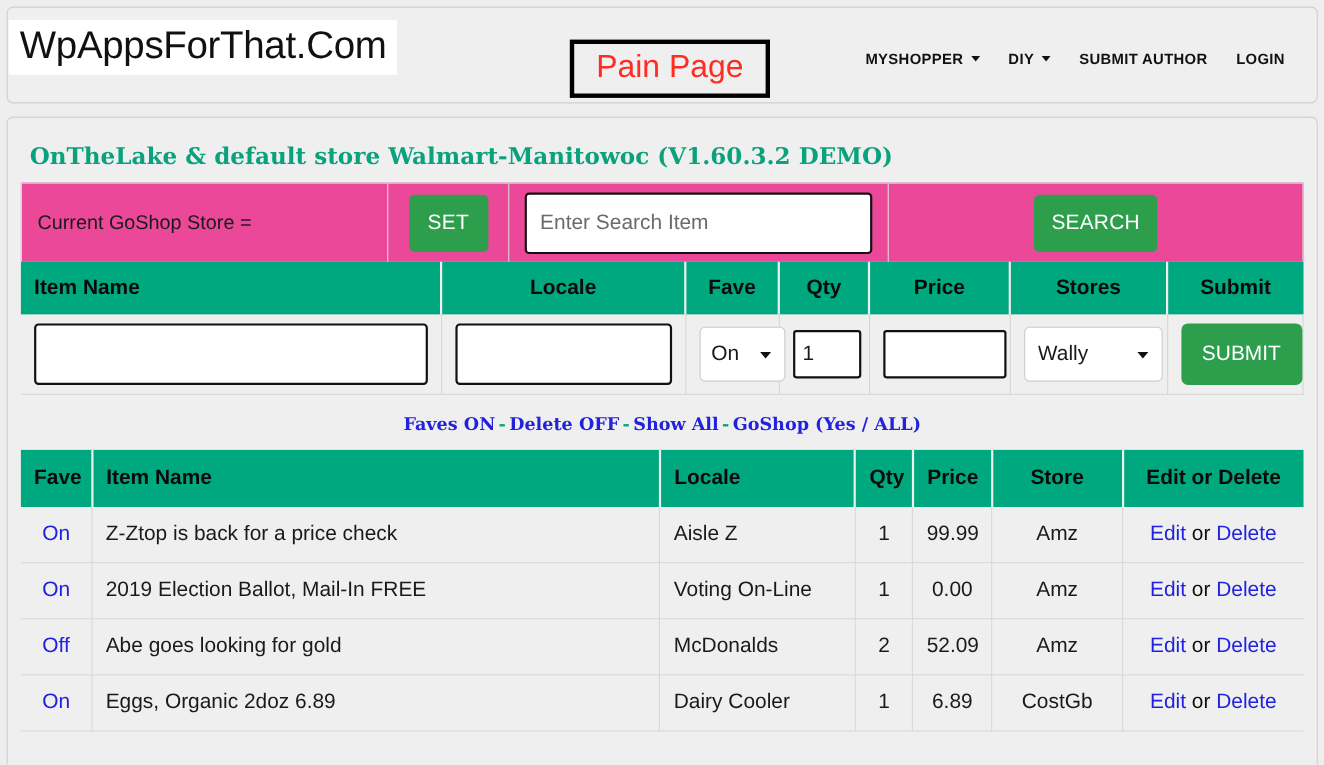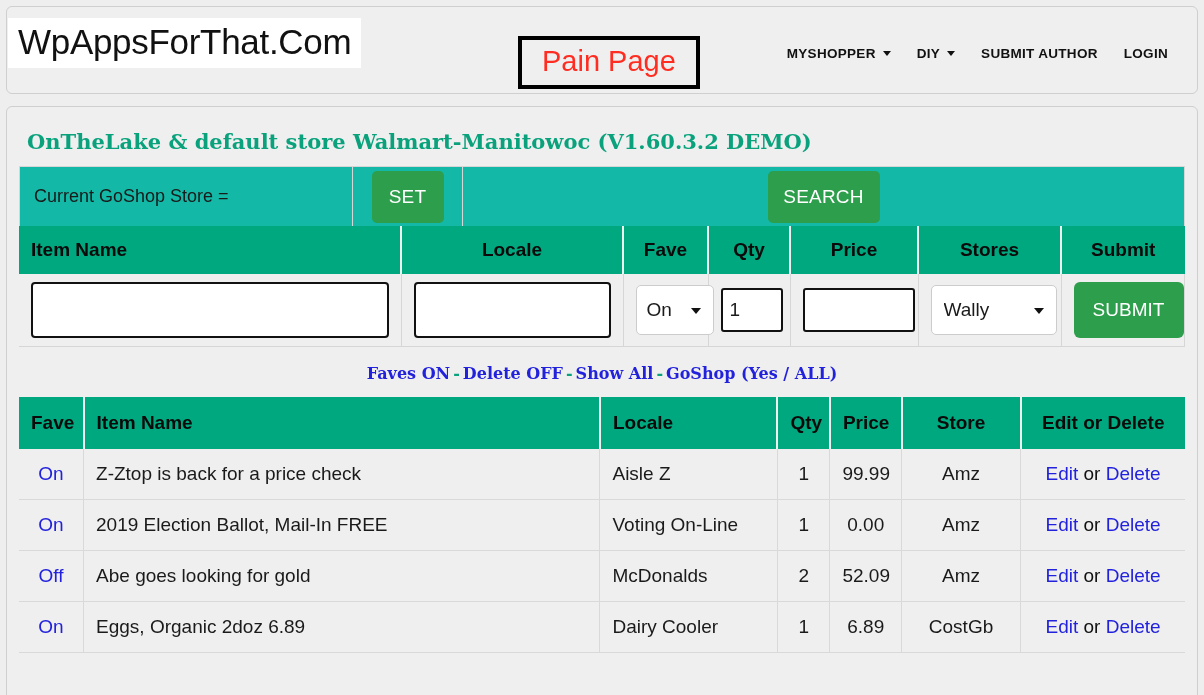--- a/index.html
+++ b/index.html
@@ -97,22 +97,22 @@
     padding: 22px 0 12px 8px;
     white-space: nowrap;
   }
 
   
   .toolbar {
     display: flex;
     align-items: stretch;
     border: 1px solid #d6d6d6;
     border-bottom: none;
-    height: 60px;
-    background: #14b8a6;
+    height: 72px;
+    background: #ec4899;
   }
   .tb-cell {
     display: flex;
     align-items: center;
     border-right: 1px solid #d6d6d6;
     padding: 0 14px;
   }
   .tb-cell.last { border-right: none; }
   .tb-label {
     font-family: "Liberation Sans", sans-serif;
@@ -331,20 +331,23 @@
   <div class="main-panel">
 
     <div class="store-title">OnTheLake &amp; default store Walmart-Manitowoc (V1.60.3.2 DEMO)</div>
 
     <div class="toolbar">
       <div class="tb-cell" style="width:333px;">
         <span class="tb-label">Current GoShop Store =</span>
       </div>
       <div class="tb-cell" style="width:110px; justify-content:center;">
         <button class="btn-green btn-set">SET</button>
+      </div>
+      <div class="tb-cell" style="width:345px;">
+        <input class="txt" style="width: 330px;" type="text" placeholder="Enter Search Item">
       </div>
       <div class="tb-cell last" style="flex:1; justify-content:center;">
         <button class="btn-green btn-search">SEARCH</button>
       </div>
     </div>
 
     <table class="form-table">
       <colgroup>
         <col style="width:382px;">
           <col style="width:222px;">

